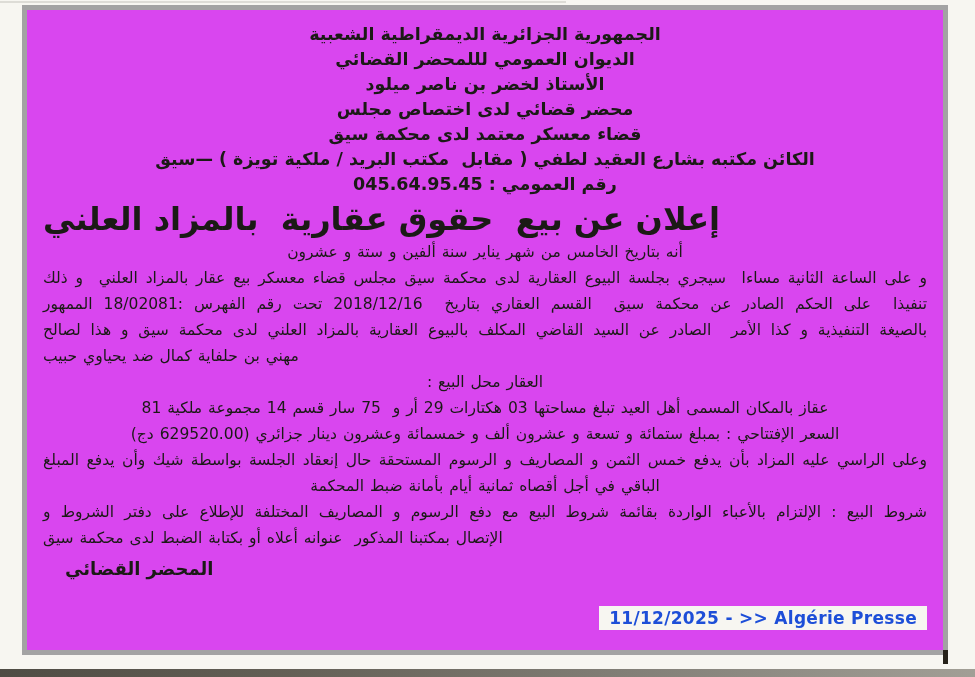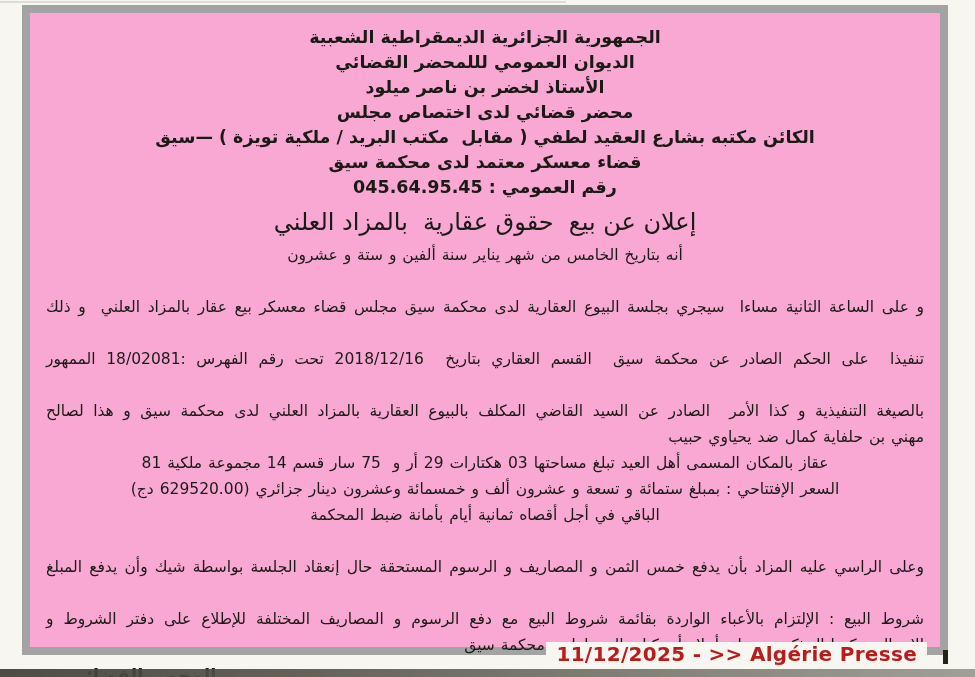--- a/index.html
+++ b/index.html
@@ -22,80 +22,79 @@
   .scan-top-edge {
     position: absolute;
     top: 1px; left: 0;
     width: 58%; height: 2px;
     background: #c9c7c0;
     opacity: .55;
   }
   .doc {
     position: absolute;
     top: 5px; left: 22px; right: 27px; bottom: 22px;
-    border: 8px solid #a3a3a3;
-    background: #f9a8d4;
+    border: 5px solid #a3a3a3;
+    background: #d946ef;
     box-sizing: border-box;
   }
   .content {
     direction: rtl;
     padding: 12px 16px 0 16px;
   }
   .header p {
     margin: 0;
     text-align: center;
     font-weight: bold;
     font-size: 17.5px;
     line-height: 25px;
     white-space: pre-wrap;
   }
   .title {
     margin: 5px 0 3px 0;
-    text-align: center;
-    font-weight: normal;
-    font-size: 24px;
+    text-align: left;
+    font-weight: bold;
+    font-size: 32px;
     line-height: 34px;
     white-space: pre-wrap;
   }
   .body p {
     margin: 0;
     font-size: 15.5px;
     line-height: 26px;
     text-align: center;
     word-spacing: 1px;
     white-space: pre-wrap;
   }
   .body p.j {
     text-align: justify;
     text-align-last: justify;
-    margin-top: 26px;
   }
   .body p.center {
-    text-align: right;
+    text-align: left;
   }
   .signature {
     margin: 7px 0 0 0;
     direction: rtl;
     text-align: left;
     padding-left: 22px;
     font-weight: bold;
     font-size: 18px;
   }
   .footer-label {
     position: absolute;
-    top: 642px;
+    top: 606px;
     right: 48px;
     z-index: 3;
     direction: ltr;
     background: #f7f6f1;
     padding: 0 10px;
     font-weight: bold;
-    font-size: 20px;
+    font-size: 17px;
     line-height: 24px;
-    color: #b91c1c;
+    color: #1d4ed8;
     letter-spacing: .3px;
   }
   .border-stub {
     position: absolute;
     right: 27px;
     top: 650px;
     width: 5px;
     height: 14px;
     background: #26221a;
     z-index: 2;
@@ -116,37 +115,38 @@
   <div class="scan-top-edge"></div>
 
   <div class="doc">
     <div class="content">
 
       <div class="header">
         <p>الجمهورية الجزائرية الديمقراطية الشعبية</p>
         <p>الديوان العمومي لللمحضر القضائي</p>
         <p>الأستاذ لخضر بن ناصر ميلود</p>
         <p>محضر قضائي لدى اختصاص مجلس</p>
+        <p>قضاء معسكر معتمد لدى محكمة سيق</p>
         <p>الكائن مكتبه بشارع العقيد لطفي ( مقابل  مكتب البريد / ملكية تويزة ) —سيق</p>
-        <p>قضاء معسكر معتمد لدى محكمة سيق</p>
         <p>رقم العمومي : 045.64.95.45</p>
       </div>
 
       <h1 class="title">إعلان عن بيع  حقوق عقارية  بالمزاد العلني</h1>
 
       <div class="body">
         <p class="line">أنه بتاريخ الخامس من شهر يناير سنة ألفين و ستة و عشرون</p>
         <p class="line j">و على الساعة الثانية مساءا  سيجري بجلسة البيوع العقارية لدى محكمة سيق مجلس قضاء معسكر بيع عقار بالمزاد العلني  و ذلك</p>
         <p class="line j">تنفيذا  على الحكم الصادر عن محكمة سيق  القسم العقاري بتاريخ  2018/12/16 تحت رقم الفهرس :18/02081 الممهور</p>
         <p class="line j">بالصيغة التنفيذية و كذا الأمر  الصادر عن السيد القاضي المكلف بالبيوع العقارية بالمزاد العلني لدى محكمة سيق و هذا لصالح</p>
         <p class="line center">مهني بن حلفاية كمال ضد يحياوي حبيب</p>
+        <p class="line">العقار محل البيع :</p>
         <p class="line">عقاز بالمكان المسمى أهل العيد تبلغ مساحتها 03 هكتارات 29 أر و  75 سار قسم 14 مجموعة ملكية 81</p>
         <p class="line">السعر الإفتتاحي : بمبلغ ستمائة و تسعة و عشرون ألف و خمسمائة وعشرون دينار جزائري (629520.00 دج)</p>
+        <p class="line j">وعلى الراسي عليه المزاد بأن يدفع خمس الثمن و المصاريف و الرسوم المستحقة حال إنعقاد الجلسة بواسطة شيك وأن يدفع المبلغ</p>
         <p class="line">الباقي في أجل أقصاه ثمانية أيام بأمانة ضبط المحكمة</p>
-        <p class="line j">وعلى الراسي عليه المزاد بأن يدفع خمس الثمن و المصاريف و الرسوم المستحقة حال إنعقاد الجلسة بواسطة شيك وأن يدفع المبلغ</p>
         <p class="line j">شروط البيع : الإلتزام بالأعباء الواردة بقائمة شروط البيع مع دفع الرسوم و المصاريف المختلفة للإطلاع على دفتر الشروط و</p>
         <p class="line center">الإتصال بمكتبنا المذكور  عنوانه أعلاه أو بكتابة الضبط لدى محكمة سيق</p>
       </div>
 
       <p class="signature">المحضر القضائي</p>
 
     </div>
   </div>
 
   <div class="footer-label">11/12/2025 - &gt;&gt; Algérie Presse</div>

